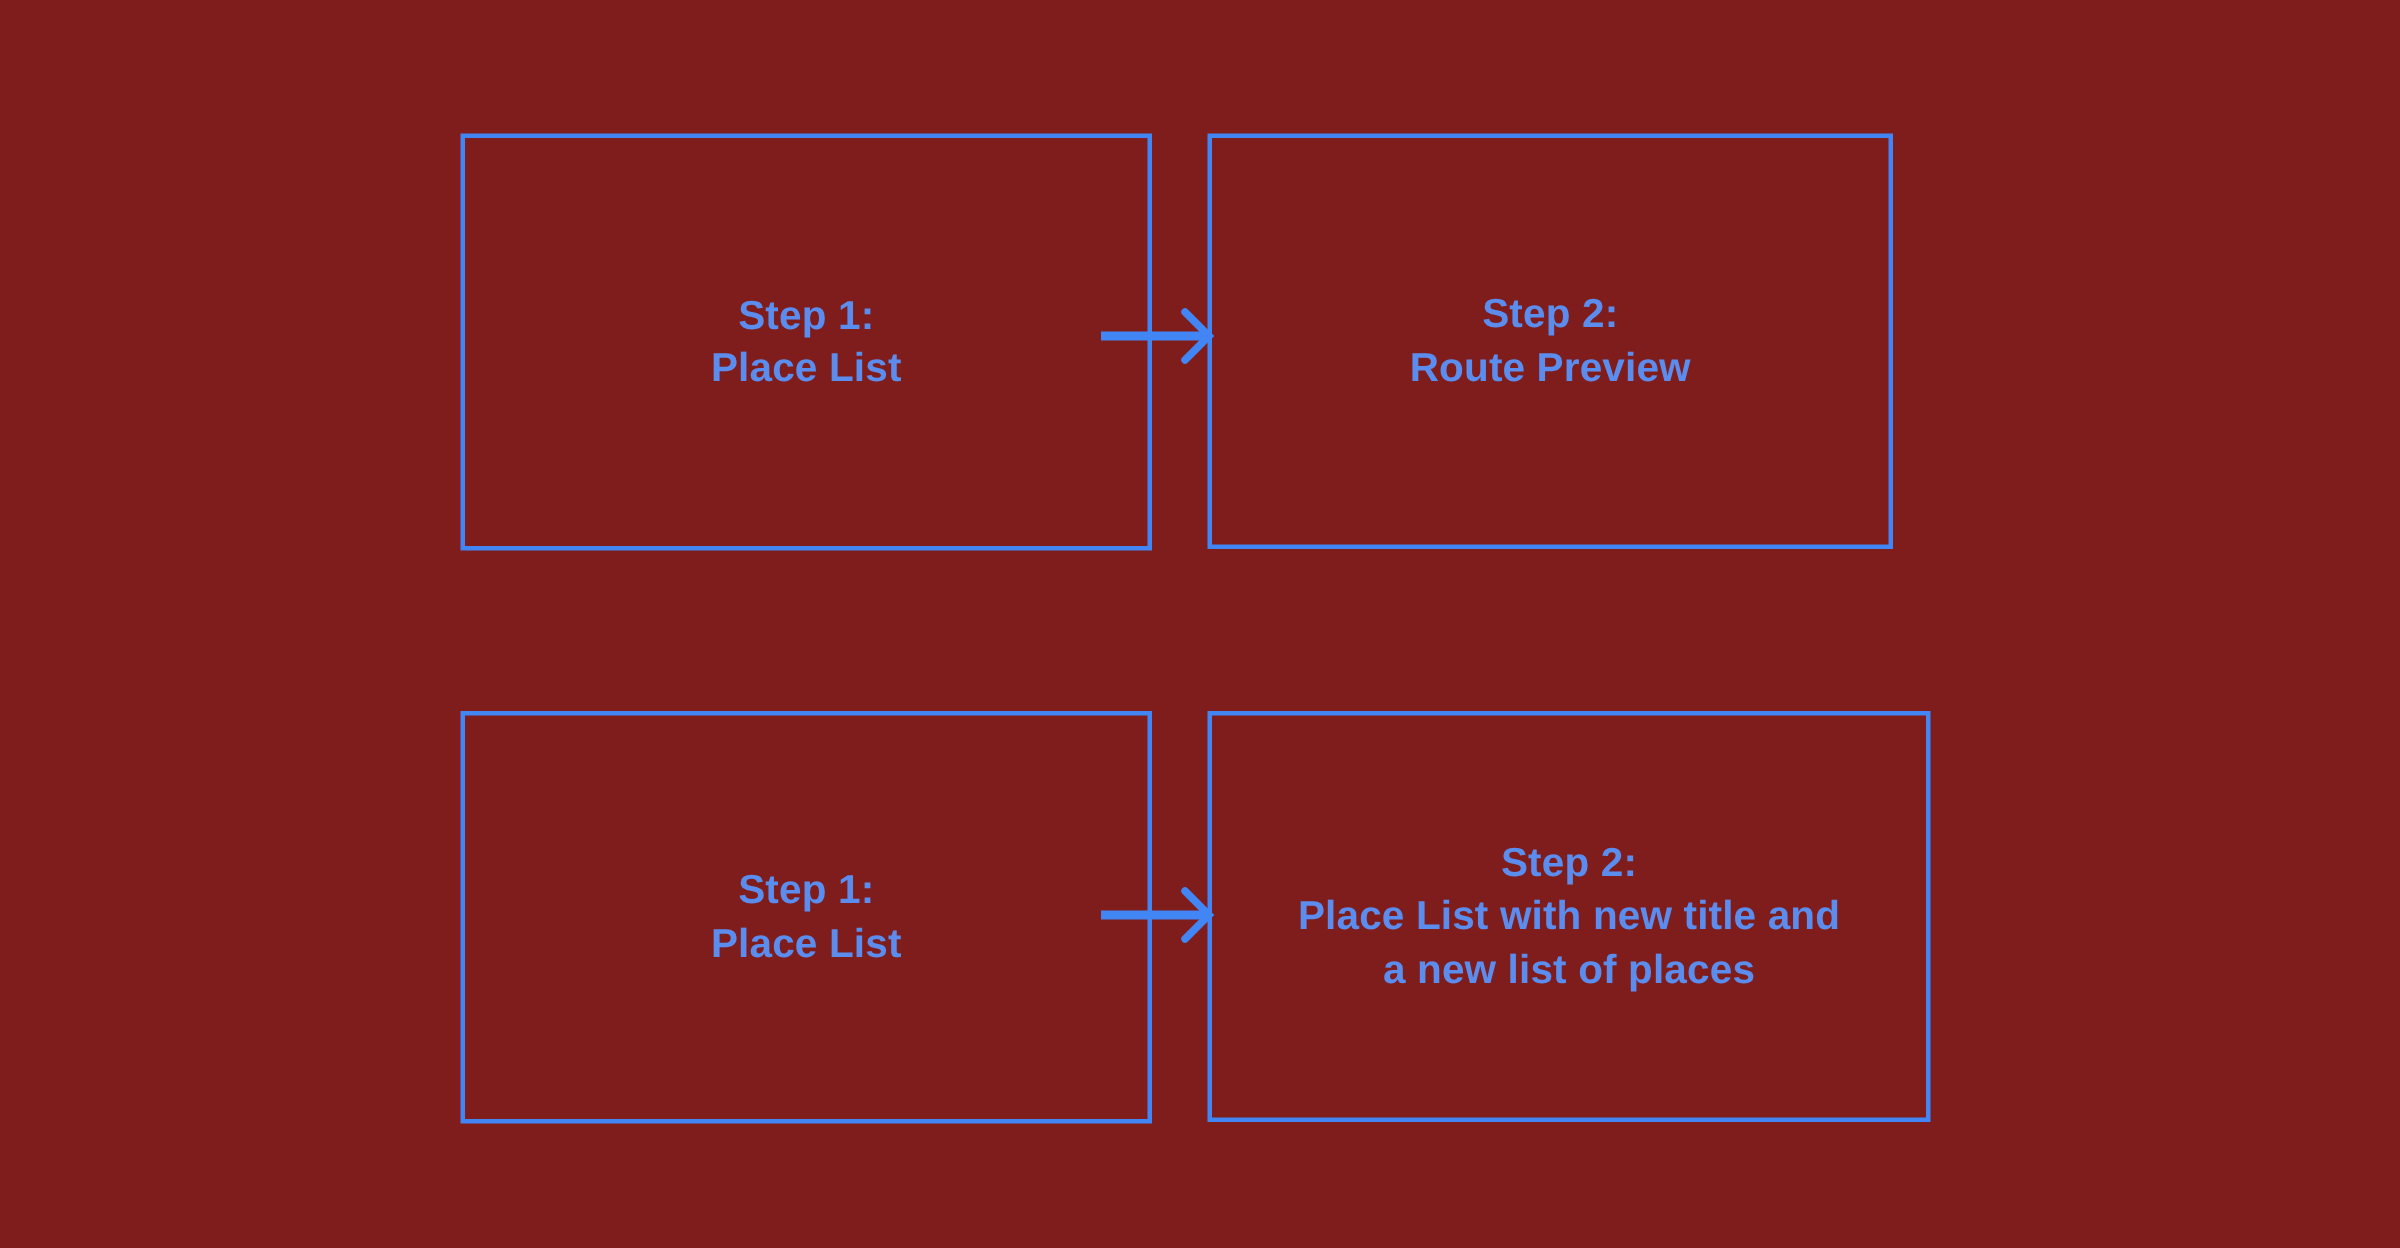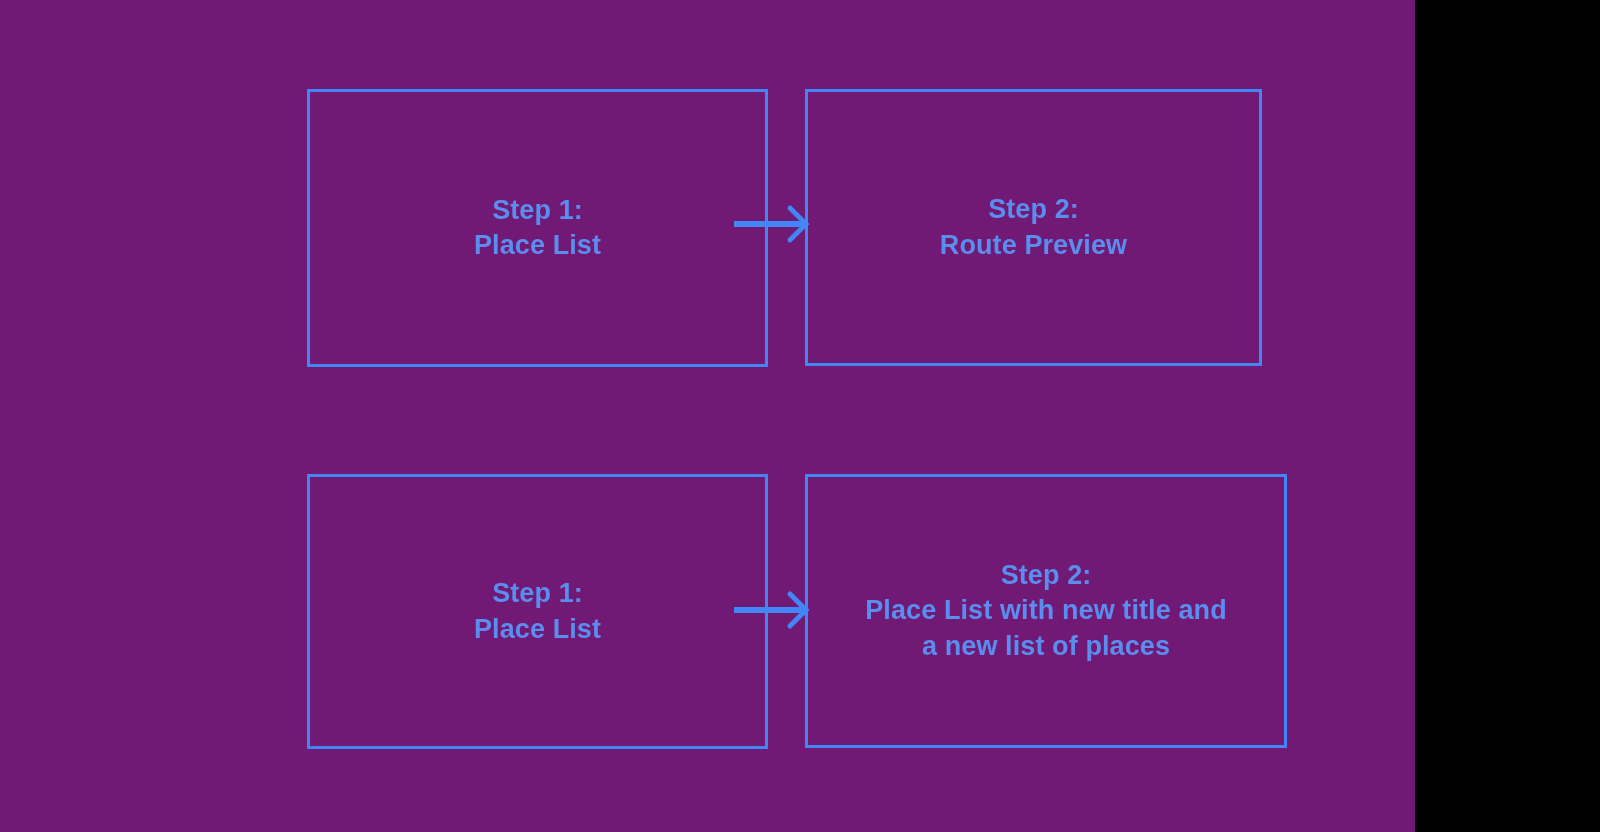--- a/index.html
+++ b/index.html
@@ -10,23 +10,23 @@
   }
   body {
     width: 1600px;
     height: 832px;
     overflow: hidden;
     font-family: "Liberation Sans", "DejaVu Sans", sans-serif;
   }
 
   #diagram {
     position: relative;
-    width: 1415px;
+    width: 1600px;
     height: 832px;
-    background: #701a75;
+    background: #7f1d1d;
   }
 
   .flow-row {
     position: absolute;
     left: 0;
     width: 1600px;
   }
 
   #row-1 { top: 89px;  height: 278px; }
   #row-2 { top: 474px; height: 275px; }

